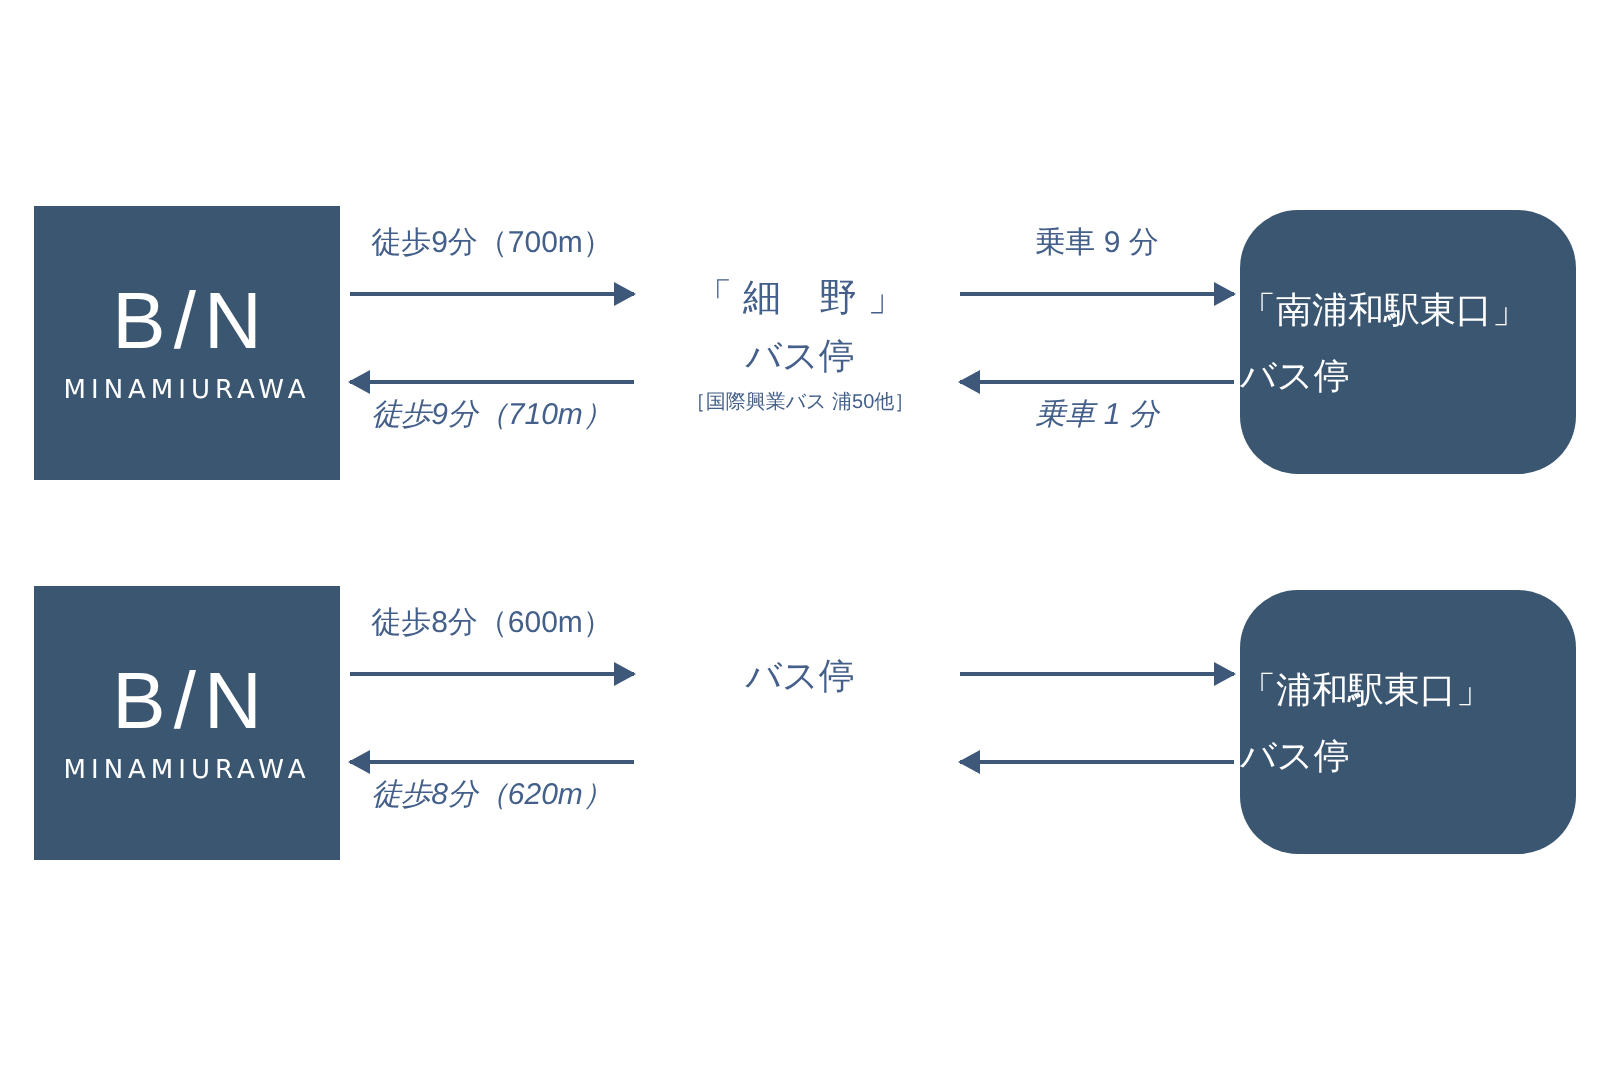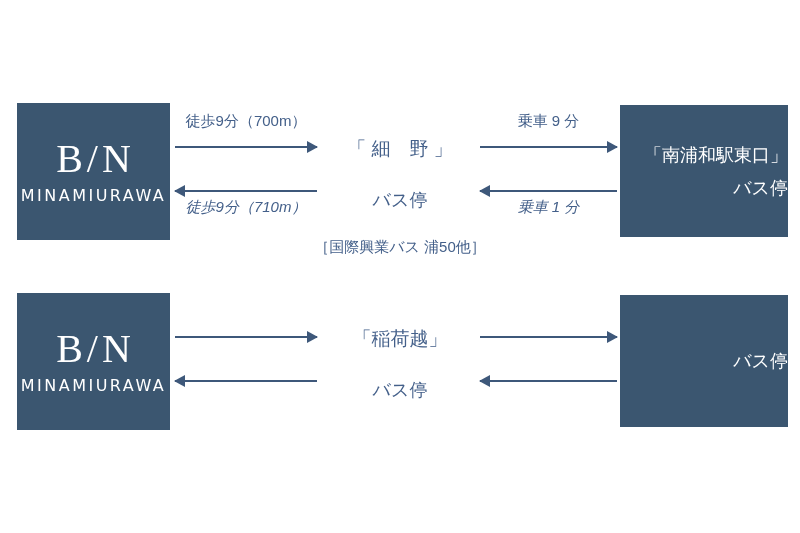--- a/index.html
+++ b/index.html
@@ -19,31 +19,31 @@
   .row-1{top:100px;}
   .row-2{top:290px;}
 
   
   .logo-box{
     position:absolute;left:17px;top:3px;width:153px;height:137px;
     background:var(--box-bg);display:flex;flex-direction:column;
     align-items:center;justify-content:center;color:var(--box-text);
   }
   .logo-main{
-    font-family:Liberation Serif, serif;font-size:40px;letter-spacing:4px;
+    font-family:Liberation Sans, sans-serif;font-size:40px;letter-spacing:4px;
     line-height:1;padding-left:4px;
   }
   .logo-sub{
-    font-family:"DejaVu Sans",sans-serif;font-size:16px;letter-spacing:2.5px;
+    font-family:"DejaVu Sans",sans-serif;font-size:13px;letter-spacing:2.5px;
     margin-top:7px;white-space:nowrap;
   }
   .station-box{
     position:absolute;left:620px;top:5px;width:168px;height:132px;
     background:var(--box-bg);display:flex;flex-direction:column;
-    align-items:flex-end;justify-content:center;gap:9px;color:var(--box-text);
+    align-items:flex-start;justify-content:center;gap:9px;color:var(--box-text);border-radius:29px;
   }
   .station-name{font-size:18px;white-space:nowrap;}
   .station-type{font-size:18px;}
 
   
   .lbl{
     position:absolute;text-align:center;color:var(--text-blue);
     font-size:15px;white-space:nowrap;
   }
   .walk-lbl{left:172px;width:148px;}
@@ -62,26 +62,26 @@
   }
   .arrow-back::before{
     content:"";position:absolute;left:-1px;top:-5px;width:0;height:0;
     border-top:6px solid transparent;border-bottom:6px solid transparent;
     border-right:11px solid var(--arrow);
   }
 
   
   .stop-block{
     position:absolute;left:310px;top:36px;width:180px;
-    display:flex;flex-direction:column;align-items:center;gap:26px;
+    display:flex;flex-direction:column;align-items:center;gap:4px;
     color:var(--text-blue);
   }
   .stop-name{font-size:19px;white-space:nowrap;}
   .stop-type{font-size:18px;}
-  .stop-note{font-size:15px;white-space:nowrap;}
+  .stop-note{font-size:10px;white-space:nowrap;}
 </style>
 </head>
 <body>
 
 <div class="canvas">
 
   <section class="row row-1">
     <div class="logo-box">
       <div class="logo-main">B/N</div>
       <div class="logo-sub">MINAMIURAWA</div>
@@ -108,29 +108,31 @@
       <div class="station-type">バス停</div>
     </div>
   </section>
 
   <section class="row row-2">
     <div class="logo-box">
       <div class="logo-main">B/N</div>
       <div class="logo-sub">MINAMIURAWA</div>
     </div>
 
+    <div class="lbl walk-lbl lbl-top">徒歩8分（600m）</div>
     <div class="arrow walk-arrow arrow-to"></div>
     <div class="arrow walk-arrow arrow-back"></div>
+    <div class="lbl walk-lbl lbl-bottom">徒歩8分（620m）</div>
 
     <div class="stop-block">
-      <div class="stop-name">「稲荷越」</div>
       <div class="stop-type">バス停</div>
     </div>
 
     <div class="arrow ride-arrow arrow-to"></div>
     <div class="arrow ride-arrow arrow-back"></div>
 
     <div class="station-box">
+      <div class="station-name">「浦和駅東口」</div>
       <div class="station-type">バス停</div>
     </div>
   </section>
 
 </div>
 
 </body></html>

